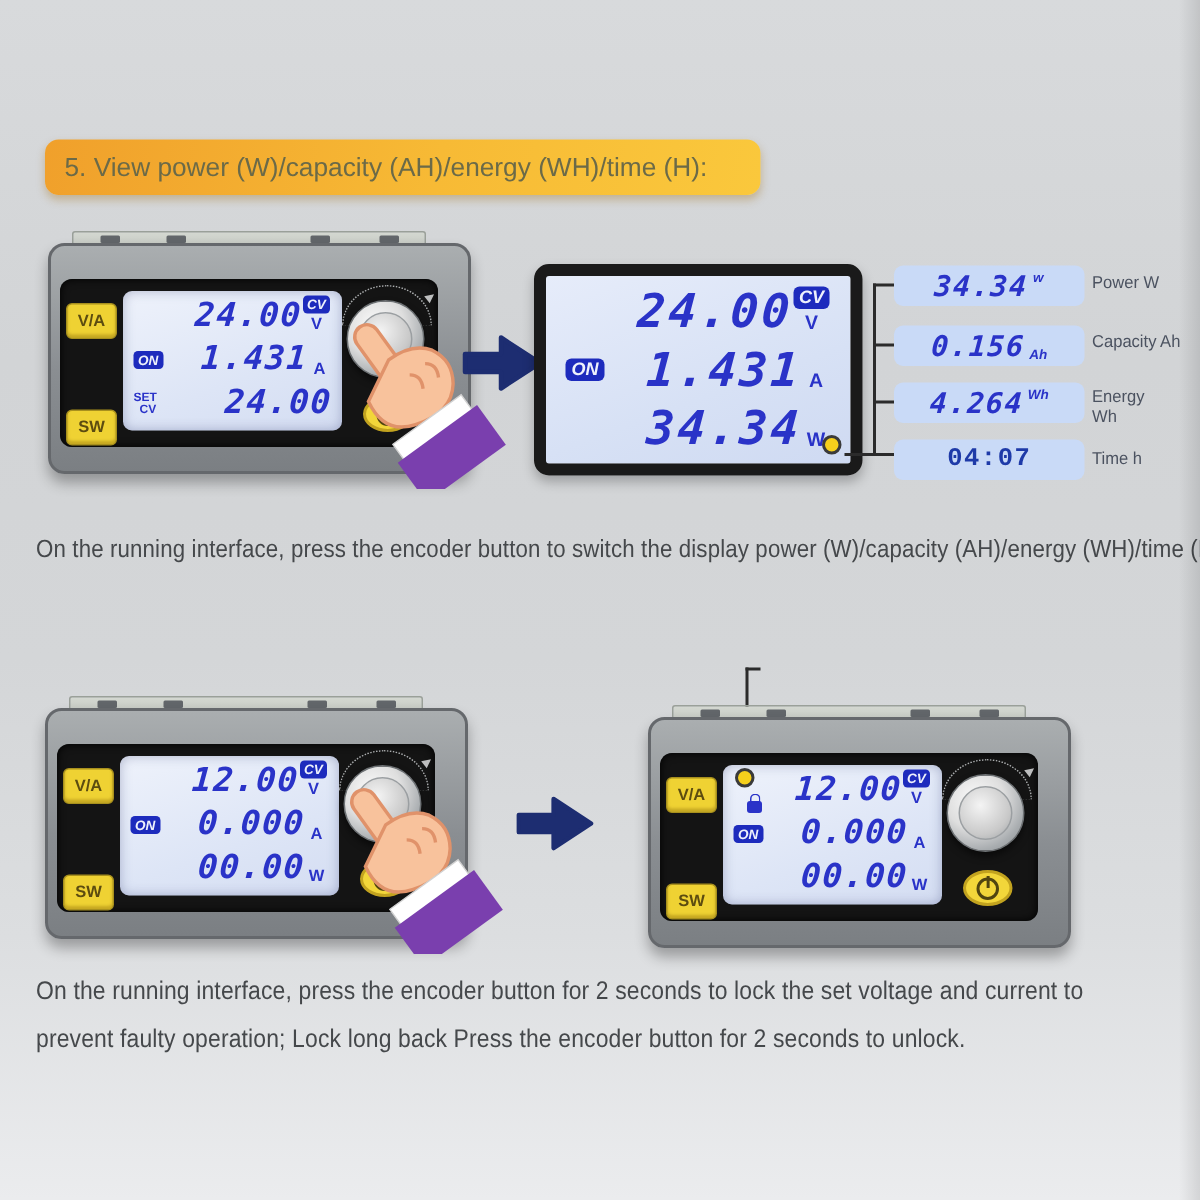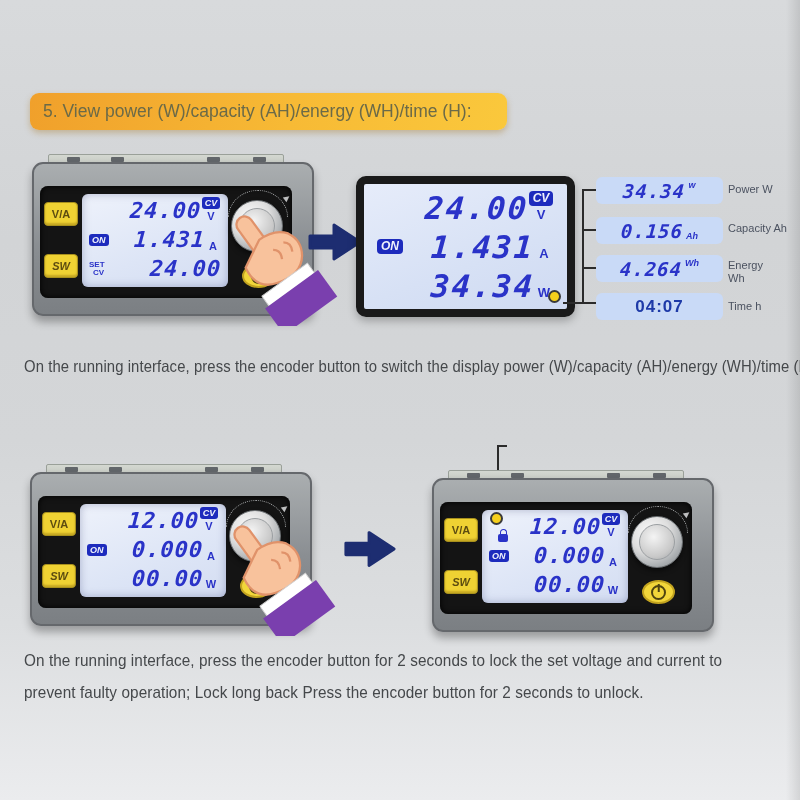--- a/index.html
+++ b/index.html
@@ -33,21 +33,21 @@
   .tab{position:absolute;top:2px;width:13px;height:5px;background:#62666a;border-radius:1px;}
   .tab.t1{left:18px}.tab.t2{left:62px}.tab.t3{left:158px}.tab.t4{left:204px}
   .dev-body{position:absolute;left:0;top:12px;width:278px;height:150px;border-radius:11px;
     background:linear-gradient(180deg,#aaaeb0,#8a8e92 55%,#7b7f83);
     border:2px solid #65686c;box-shadow:0 6px 9px rgba(0,0,0,.30);}
   .bezel{position:absolute;left:8px;top:36px;width:252px;height:112px;background:#141414;
     border-radius:8px;box-shadow:inset 0 0 6px #000;}
   .side-btn{position:absolute;left:12px;width:32px;height:22px;background:#efd233;
     border:1px solid #a8901d;border-radius:4px;color:#5c4c10;font-weight:bold;font-size:11px;
     display:flex;align-items:center;justify-content:center;box-shadow:inset 0 -2px 2px rgba(120,90,0,.35);}
-  .btn-va{top:52px;}  .btn-sw{top:104px;font-style:italic;}
+  .btn-va{top:52px;}  .btn-sw{top:123px;}
   .lcd{position:absolute;left:50px;top:44px;width:146px;height:93px;border-radius:6px;
     background:linear-gradient(160deg,#eef2fb,#dde5f6 60%,#d4ddf2);
     box-shadow:inset 0 0 8px rgba(60,70,120,.35);padding:2px 4px;box-sizing:border-box;}
   .lcd-row{display:flex;align-items:center;height:29px;padding:0 3px;position:relative;}
   .seg{font-family:"DejaVu Sans Mono",monospace;font-weight:bold;font-style:oblique;
     color:#2a33c8;letter-spacing:1px;transform:skewX(-4deg);}
   .lcd .seg{font-size:22px;}
   .lcd-badge{background:#1d2bbd;color:#eef1fc;font-size:9px;font-weight:bold;
     border-radius:3px;padding:1px 3px;line-height:10px;font-style:oblique;}
   .unit{color:#2a33c8;font-weight:bold;font-size:11px;}
@@ -216,21 +216,21 @@
     <span class="read-unit sub">Ah</span>
   </div>
   <div class="abs read-label" style="top:222px;">Capacity Ah</div>
 
   <div class="abs read-box" style="top:255px;">
     <span class="seg">4.264</span>
     <span class="read-unit sup">Wh</span>
   </div>
   <div class="abs read-label narrow" style="top:259px;">Energy Wh</div>
 
-  <div class="abs read-box" style="top:293px;">
+  <div class="abs read-box" style="top:293px;font-family:Liberation Mono, monospace;">
     <span class="plain-time">04:07</span>
   </div>
   <div class="abs read-label" style="top:300px;">Time h</div>
 
   <div class="abs caption" id="caption5">On the running interface, press the encoder button to switch the display power (W)/capacity (AH)/energy (WH)/time (H)</div>
 
 
   <div class="abs cline" style="left:497px;top:445px;width:10px;height:2px;"></div>
   <div class="abs cline" style="left:497px;top:445px;width:2px;height:70px;"></div>
 

